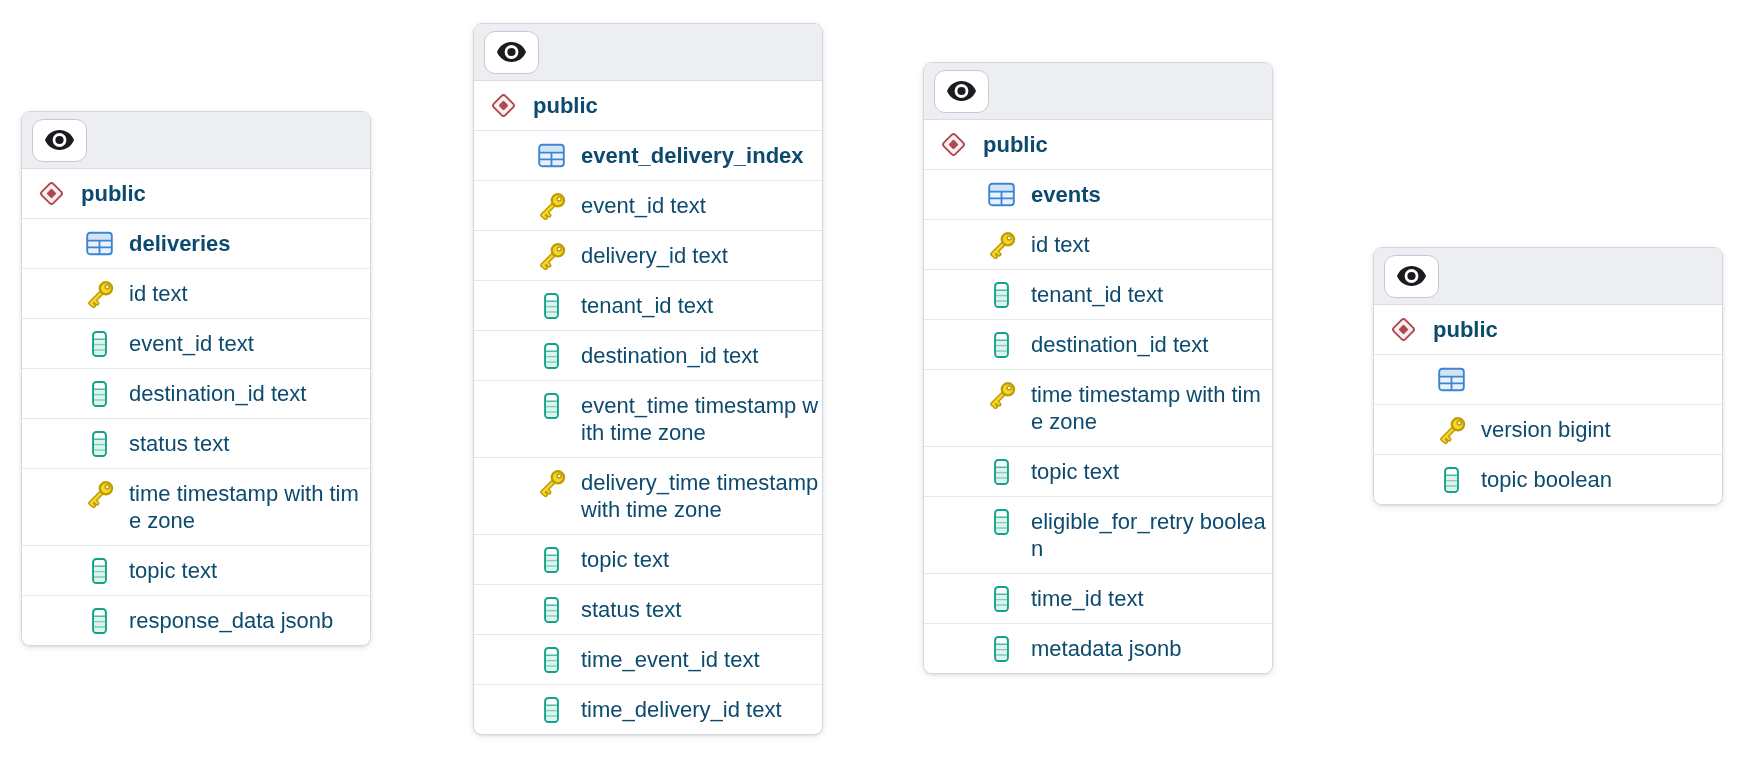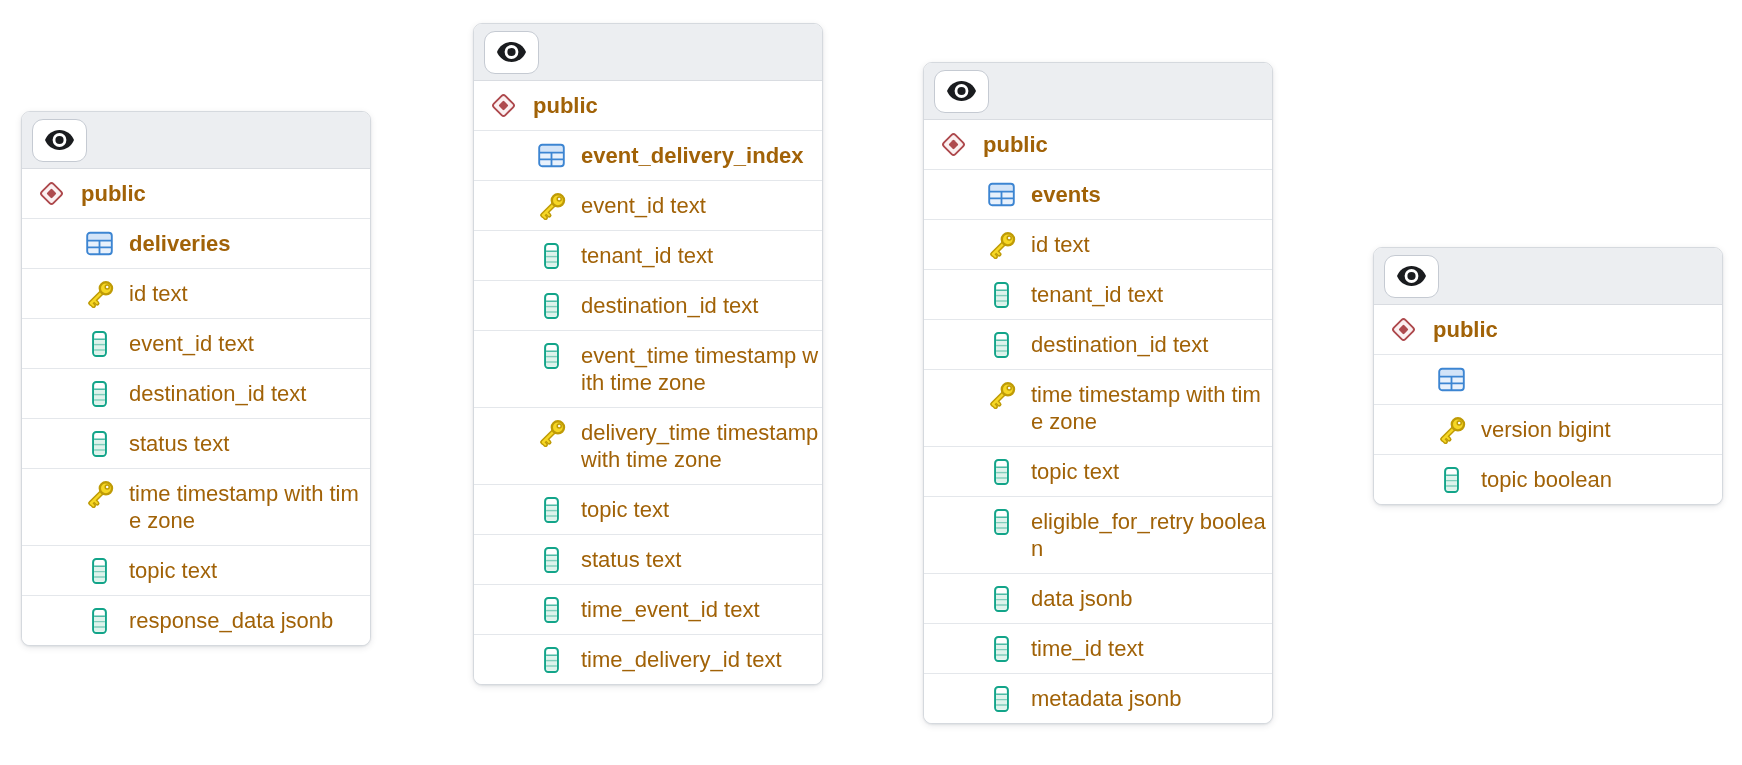--- a/index.html
+++ b/index.html
@@ -36,21 +36,21 @@
     padding: 11px 0;
     background: #ffffff;
   }
   .row + .row { border-top: 1px solid #e4e7eb; padding-left: 48px; }
   .icon-cell {
     flex: 0 0 59px; height: 27px;
     display: flex; align-items: center; justify-content: center;
   }
   .label {
     font-size: 22px; line-height: 27px;
-    color: #a16207;
+    color: #0c4a6e;
     max-width: 270.5px;
     word-break: break-all;
   }
   .bold { font-weight: 700; }
   svg { overflow: visible; }
   .ic-eye { width: 31px; height: 22px; }
   .ic-diamond { width: 27px; height: 27px; }
   .ic-table { width: 27px; height: 25px; }
   .ic-key { width: 30px; height: 28px; }
   .ic-col { width: 15px; height: 26px; }
@@ -208,20 +208,28 @@
     <div class="row">
       <span class="icon-cell">
           <svg class="ic-key" viewBox="0 0 30 28">
             <use href="#ic-key"></use>
           </svg>
         </span>
       <span class="label">event_id text</span>
     </div>
     <div class="row">
       <span class="icon-cell">
+          <svg class="ic-key" viewBox="0 0 30 28">
+            <use href="#ic-key"></use>
+          </svg>
+        </span>
+      <span class="label">delivery_id text</span>
+    </div>
+    <div class="row">
+      <span class="icon-cell">
           <svg class="ic-col" viewBox="0 0 15 26">
             <use href="#ic-col"></use>
           </svg>
         </span>
       <span class="label">tenant_id text</span>
     </div>
     <div class="row">
       <span class="icon-cell">
           <svg class="ic-col" viewBox="0 0 15 26">
             <use href="#ic-col"></use>
@@ -350,28 +358,20 @@
           </svg>
         </span>
       <span class="label">eligible_for_retry boolean</span>
     </div>
     <div class="row">
       <span class="icon-cell">
           <svg class="ic-col" viewBox="0 0 15 26">
             <use href="#ic-col"></use>
           </svg>
         </span>
-      <span class="label">data jsonb</span>
-    </div>
-    <div class="row">
-      <span class="icon-cell">
-          <svg class="ic-col" viewBox="0 0 15 26">
-            <use href="#ic-col"></use>
-          </svg>
-        </span>
       <span class="label">time_id text</span>
     </div>
     <div class="row">
       <span class="icon-cell">
           <svg class="ic-col" viewBox="0 0 15 26">
             <use href="#ic-col"></use>
           </svg>
         </span>
       <span class="label">metadata jsonb</span>
     </div>

